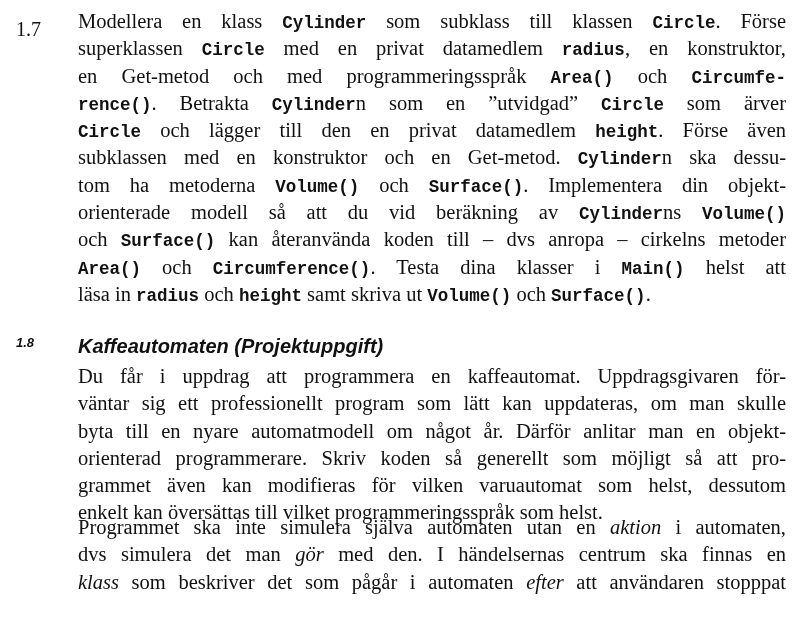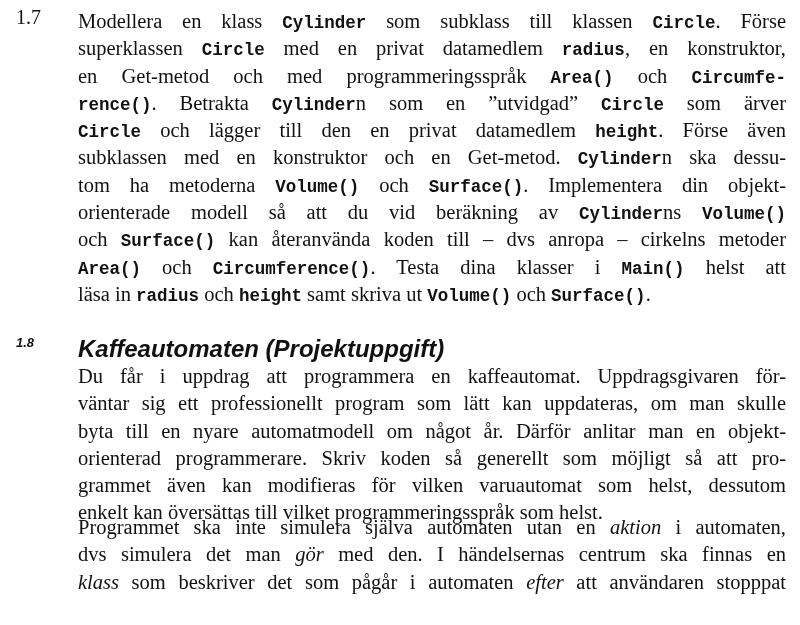--- a/index.html
+++ b/index.html
@@ -1,32 +1,32 @@
 <!DOCTYPE html>
 <html><head>
 <meta charset="utf-8">
 <style>
   html, body { margin: 0; padding: 0; background: #ffffff; }
   body { width: 800px; height: 625px; overflow: hidden; position: relative;
          font-family: "Liberation Serif", "DejaVu Serif", serif; color: #111; }
   .num { position: absolute; left: 16px; font-size: 20px; }
   .num.sec { font-family: "Liberation Sans", "DejaVu Sans", sans-serif; font-weight: bold; font-style: italic; font-size: 13px; left: 16px; }
-  .heading { position: absolute; left: 78px; font-family: "Liberation Sans", "DejaVu Sans", sans-serif; font-weight: bold; font-style: italic; font-size: 24px; }
+  .heading { position: absolute; left: 78px; font-family: "Liberation Sans", "DejaVu Sans", sans-serif; font-weight: bold; font-style: italic; font-size: 20px; }
   .block { position: absolute; left: 78px; width: 708px; }
   .line { display: block; height: 27.3px; line-height: 30px; font-size: 20.5px; white-space: nowrap;
           text-align: justify; text-align-last: justify; }
   .line.last { text-align-last: left; }
   .code { font-family: "Liberation Mono", "DejaVu Sans Mono", monospace; font-weight: bold; font-size: 17.5px; }
   .it { font-style: italic; }
 </style>
 </head>
 <body>
 
 <div>
-  <div class="num" style="top:6px;">1.7</div>
+  <div class="num" style="top:18px;">1.7</div>
   <div class="block" id="b17" style="top:6px;">
       <span class="line"><span>Modellera en klass </span><span class="code">Cylinder</span><span> som subklass till klassen </span><span class="code">Circle</span><span>. Förse</span></span>
       <span class="line"><span>superklassen </span><span class="code">Circle</span><span> med en privat datamedlem </span><span class="code">radius</span><span>, en konstruktor,</span></span>
       <span class="line"><span>en Get-metod och med programmeringsspråk </span><span class="code">Area()</span><span> och </span><span class="code">Circumfe-</span></span>
       <span class="line"><span class="code">rence()</span><span>. Betrakta </span><span class="code">Cylinder</span><span>n som en ”utvidgad” </span><span class="code">Circle</span><span> som ärver</span></span>
       <span class="line"><span class="code">Circle</span><span> och lägger till den en privat datamedlem </span><span class="code">height</span><span>. Förse även</span></span>
       <span class="line"><span>subklassen med en konstruktor och en Get-metod. </span><span class="code">Cylinder</span><span>n ska dessu-</span></span>
       <span class="line"><span>tom ha metoderna </span><span class="code">Volume()</span><span> och </span><span class="code">Surface()</span><span>. Implementera din objekt-</span></span>
       <span class="line"><span>orienterade modell så att du vid beräkning av </span><span class="code">Cylinder</span><span>ns </span><span class="code">Volume()</span></span>
       <span class="line"><span>och </span><span class="code">Surface()</span><span> kan återanvända koden till – dvs anropa – cirkelns metoder</span></span>

